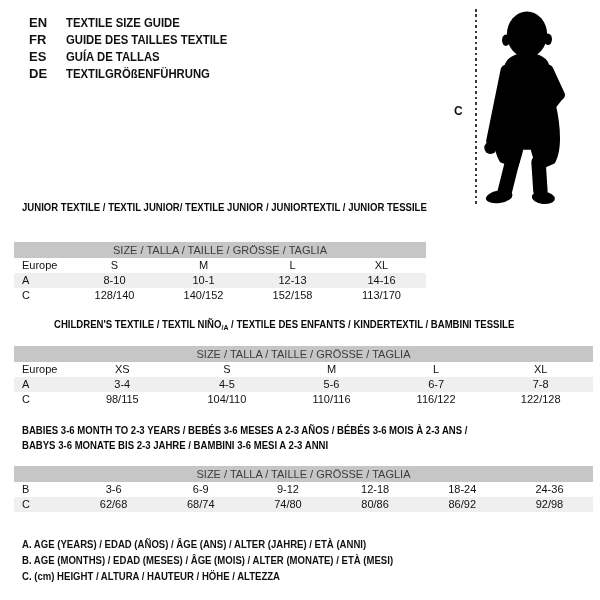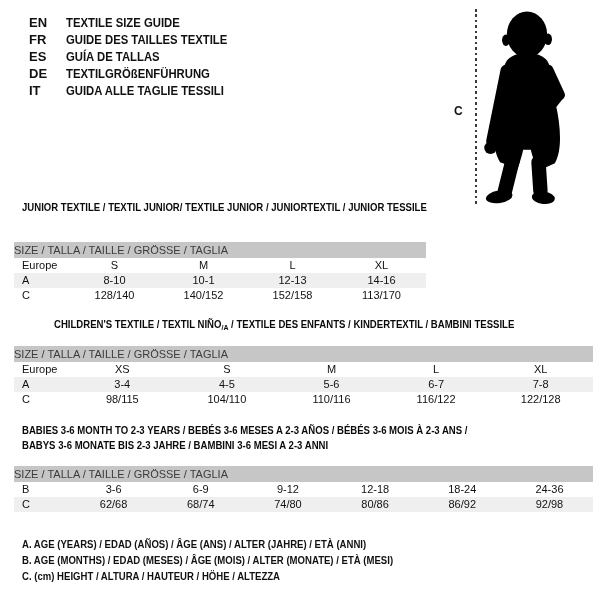--- a/index.html
+++ b/index.html
@@ -29,21 +29,21 @@
   .sec2{left:22px;top:317px;margin-left:32px;}
   .sec3{left:22px;top:423px;}
   .subA{font-size:8px;vertical-align:-2px;font-weight:bold;}
 
   
   .sztable{background:#fff;}
   .t1{left:14px;top:242px;width:412px;}
   .t2{left:14px;top:346px;width:579px;}
   .t3{left:14px;top:466px;width:579px;}
   .tbar{height:16px;line-height:16px;background:#c6c6c6;color:#3c3c3c;
-        font-size:11px;padding-left:0;}
+        font-size:11px;padding-left:0;text-align:center;}
   .trow{display:flex;height:15px;line-height:15px;font-size:11px;}
   .trow.alt{background:#efefef;}
   .tlabel{flex:0 0 48px;padding-left:8px;text-align:left;}
   .tcell{flex:1;text-align:center;}
 
   
   .notes{left:22px;top:536px;}
   .note-line{font-weight:bold;font-size:11px;line-height:16px;height:16px;}
 </style>
 </head>
@@ -58,24 +58,20 @@
     <span class="lang-code">FR</span>
     <span class="lang-title cond">GUIDE DES TAILLES TEXTILE</span>
   </div>
   <div class="lang-row">
     <span class="lang-code">ES</span>
     <span class="lang-title cond">GUÍA DE TALLAS</span>
   </div>
   <div class="lang-row">
     <span class="lang-code">DE</span>
     <span class="lang-title cond">TEXTILGRÖßENFÜHRUNG</span>
-  </div>
-  <div class="lang-row">
-    <span class="lang-code">IT</span>
-    <span class="lang-title cond">GUIDA ALLE TAGLIE TESSILI</span>
   </div>
 </div>
 
 <div class="abs dash-line"></div>
 <span class="abs fig-label">C</span>
 <svg class="abs fig-svg" viewBox="0 0 100 205" width="96" height="202" aria-hidden="true">
   <g fill="#000000" stroke="none">
     <ellipse cx="50" cy="27" rx="21" ry="24"></ellipse>
     <ellipse cx="28" cy="33" rx="4" ry="6"></ellipse>
     <ellipse cx="72" cy="32" rx="4" ry="6"></ellipse>

